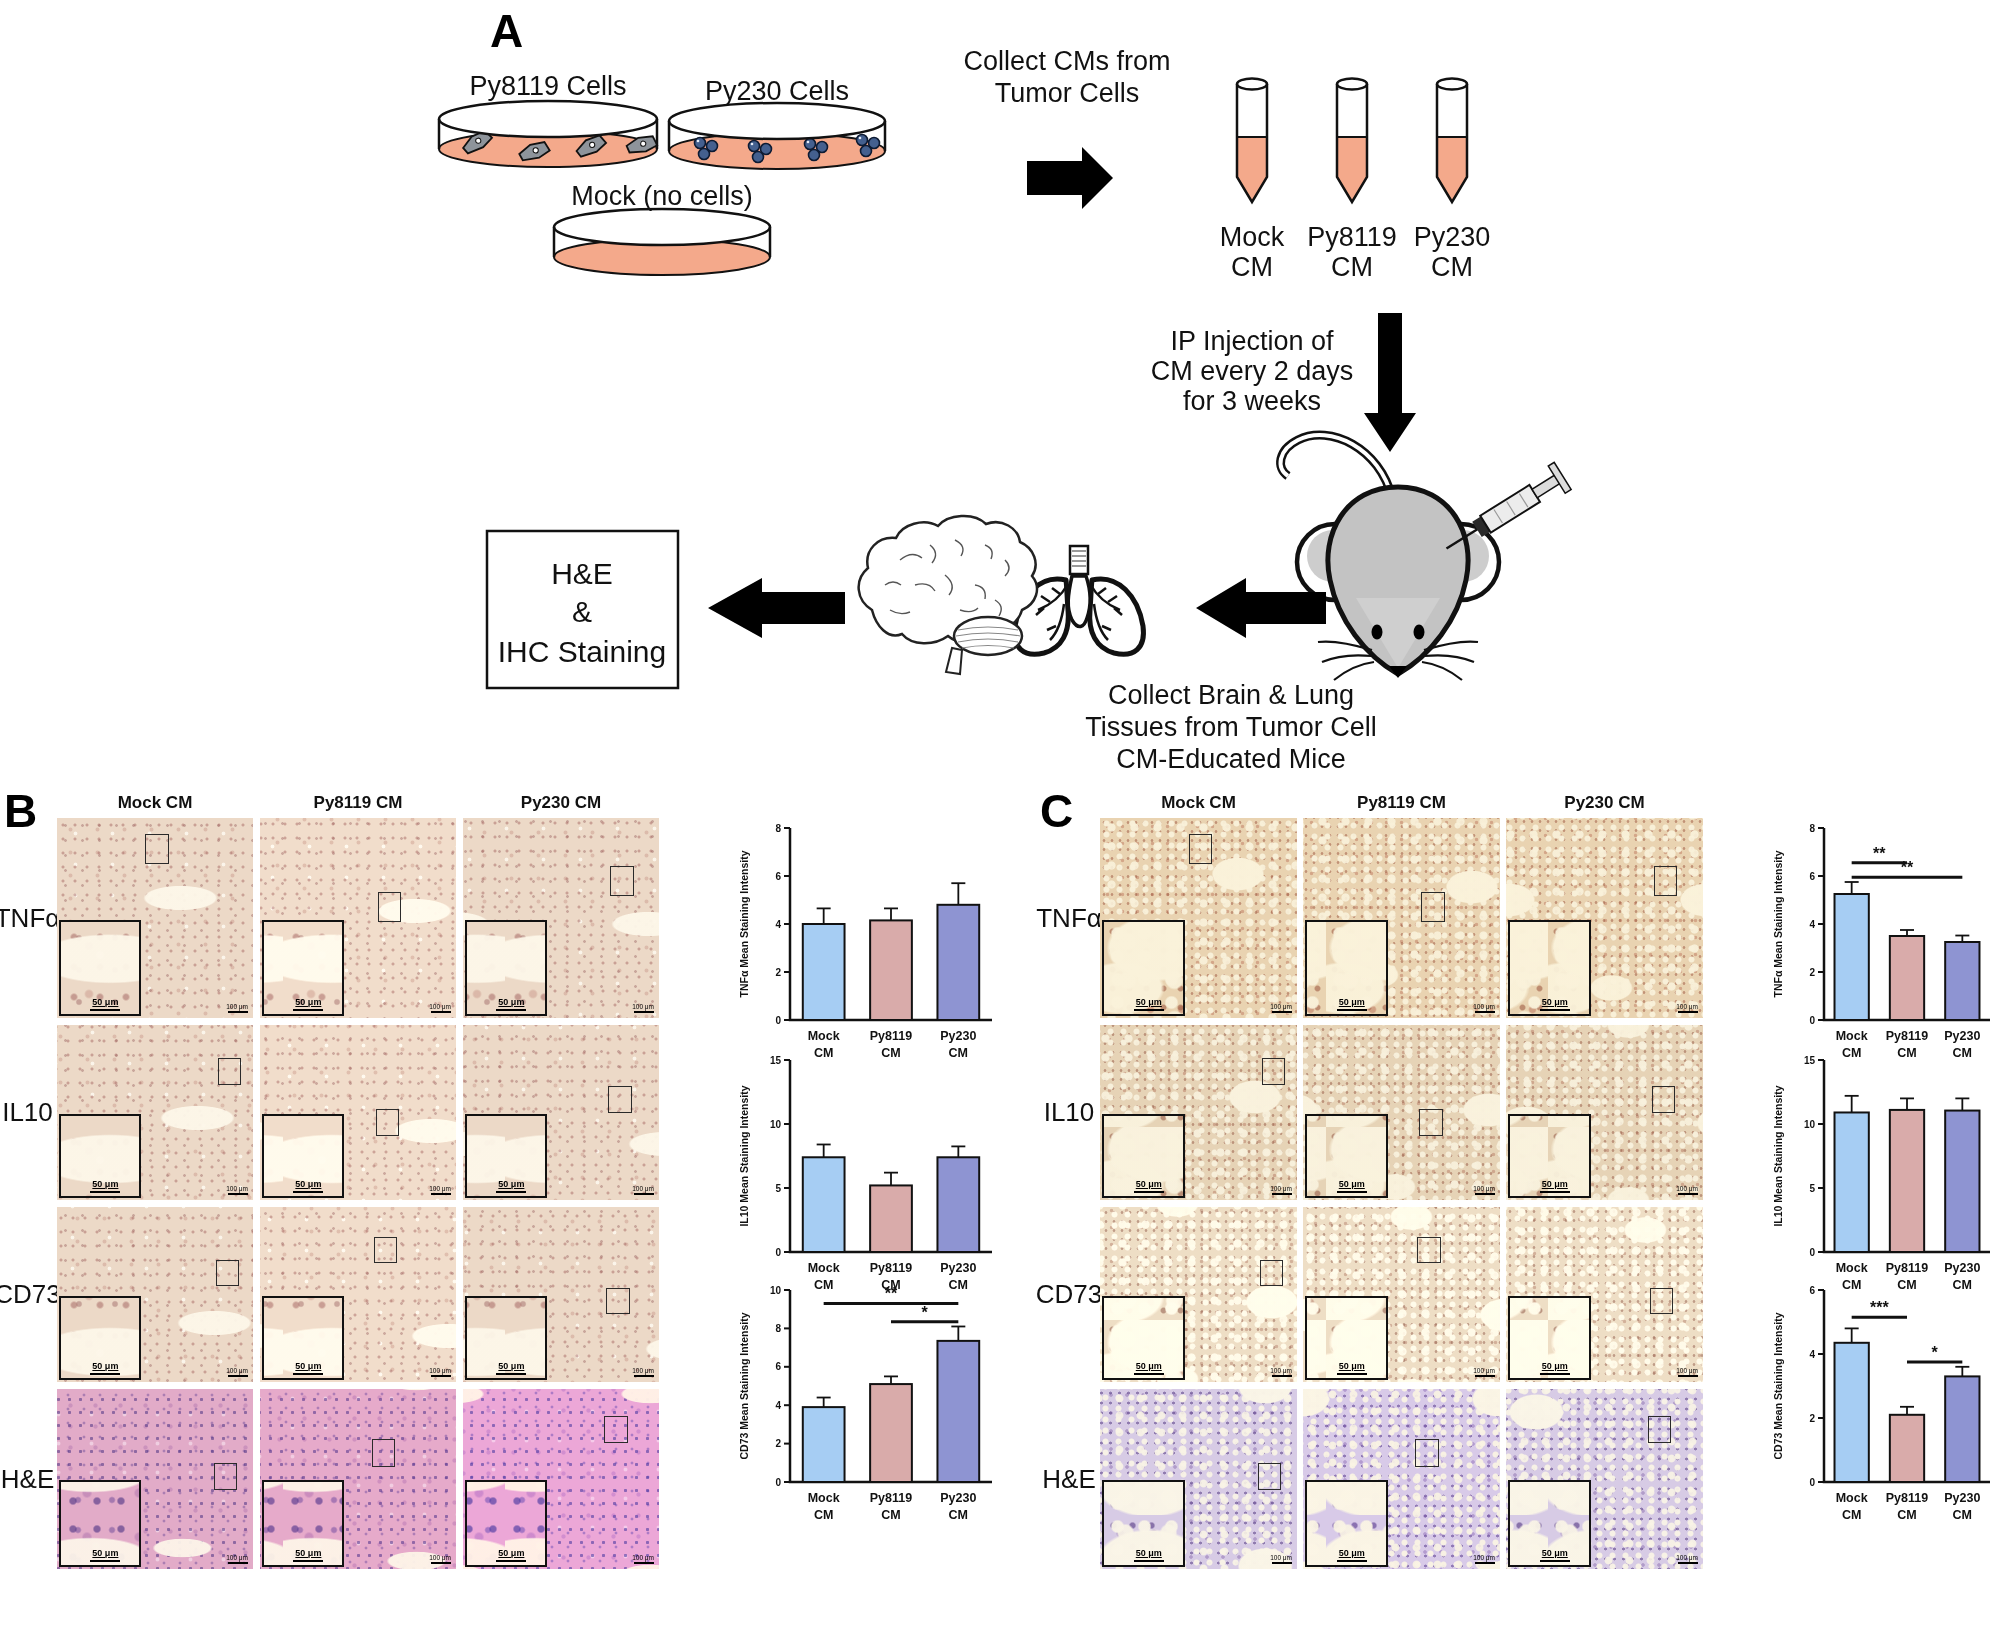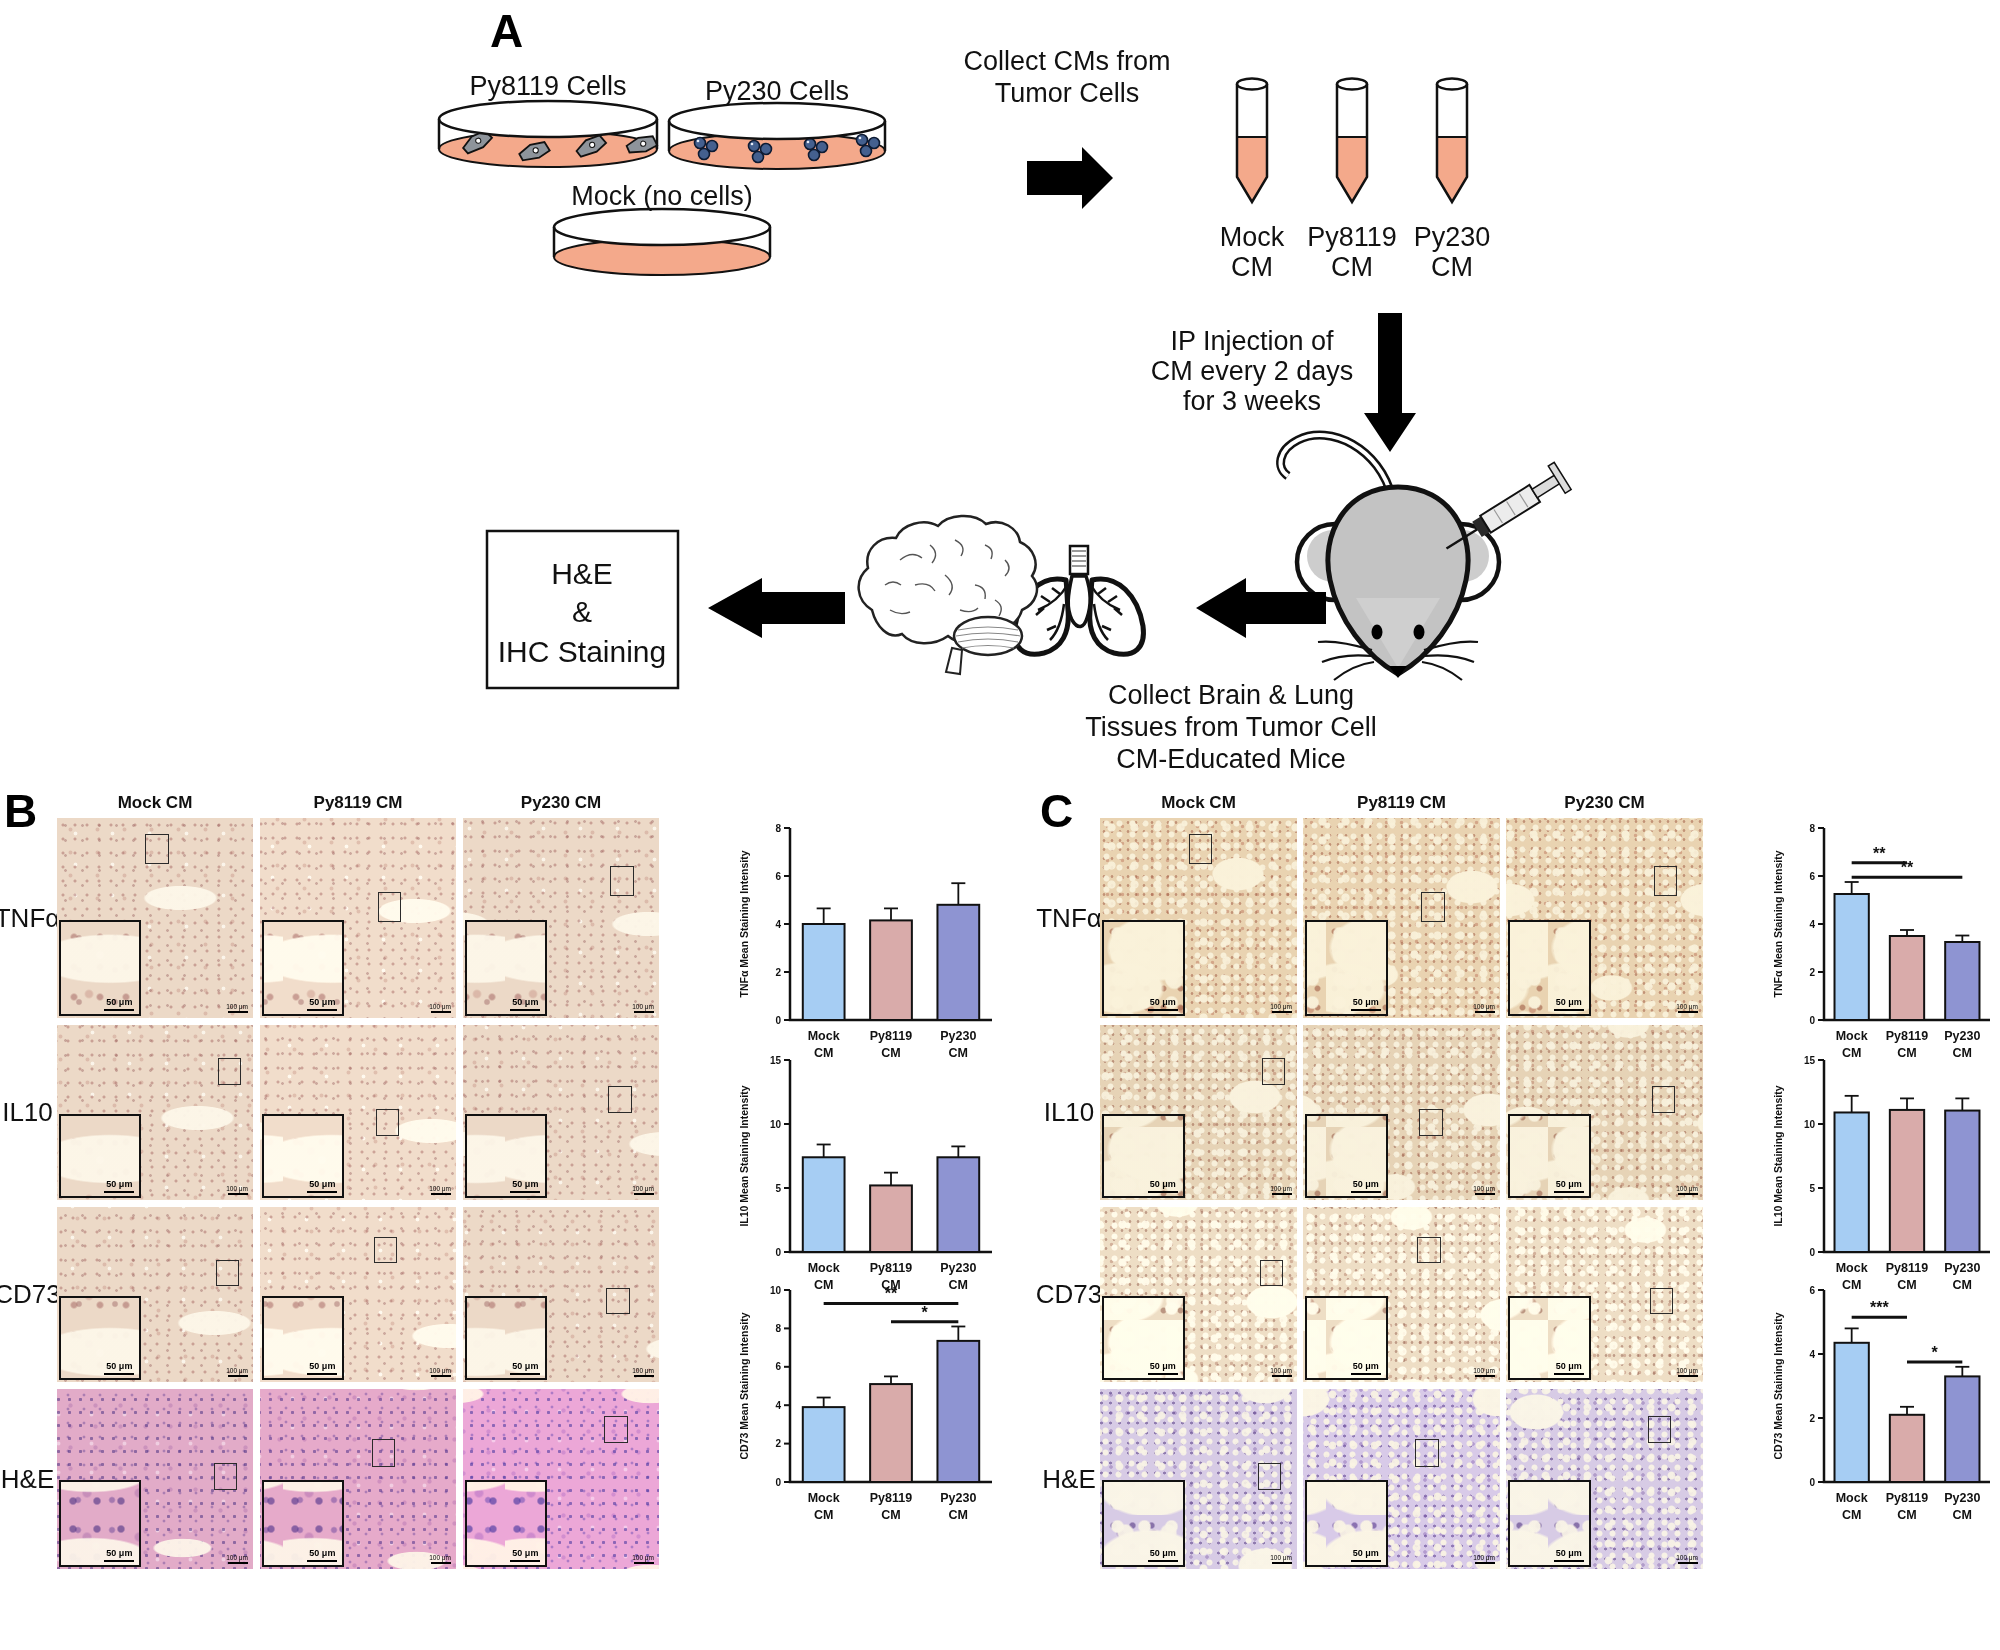--- a/index.html
+++ b/index.html
@@ -3,21 +3,21 @@
 <meta charset="utf-8">
 <style>
   html,body{margin:0;padding:0;background:#fff;}
   #stage{position:relative;width:2000px;height:1650px;background:#fff;font-family:"Liberation Sans",sans-serif;overflow:hidden;}
   .plabel{position:absolute;font:bold 46px "Liberation Sans",sans-serif;color:#000;}
   .colhead{position:absolute;display:flex;align-items:center;justify-content:center;font:bold 17px "Liberation Sans",sans-serif;color:#111;}
   .rowlab{position:absolute;display:flex;align-items:center;justify-content:center;font:26px "Liberation Sans",sans-serif;color:#111;}
   .micro{position:absolute;overflow:hidden;}
   .region{position:absolute;width:11%;height:14%;border:1.5px solid #2a2a2a;}
   .inset{position:absolute;left:2px;bottom:2px;width:40%;height:46%;border:2px solid #111;}
-  .scale50{position:absolute;right:5px;bottom:3px;font:bold 9px "Liberation Sans",sans-serif;color:#000;border-bottom:2.5px solid #000;padding:0 2px;line-height:1.3;}
+  .scale50{position:absolute;right:19px;bottom:3px;font:bold 9px "Liberation Sans",sans-serif;color:#000;border-bottom:2.5px solid #000;padding:0 2px;line-height:1.3;text-decoration:underline;}
   .mscale{position:absolute;right:5px;bottom:5px;text-align:right;}
   .mscale .lab{display:block;font:6.5px "Liberation Sans",sans-serif;color:#000;line-height:1.2;}
   .mscale .bar{height:2px;background:#000;width:20px;margin-left:auto;}
   svg text{font-family:"Liberation Sans",sans-serif;fill:#111;}
   .t27{font-size:27px;}
   .t30{font-size:30px;}
 
   
   .tex-brain-ihc{background-color:#ecd9c7;background-image:
     radial-gradient(ellipse 60px 20px at 63% 40%, rgba(253,247,233,.95) 58%, rgba(253,247,233,0) 62%),

